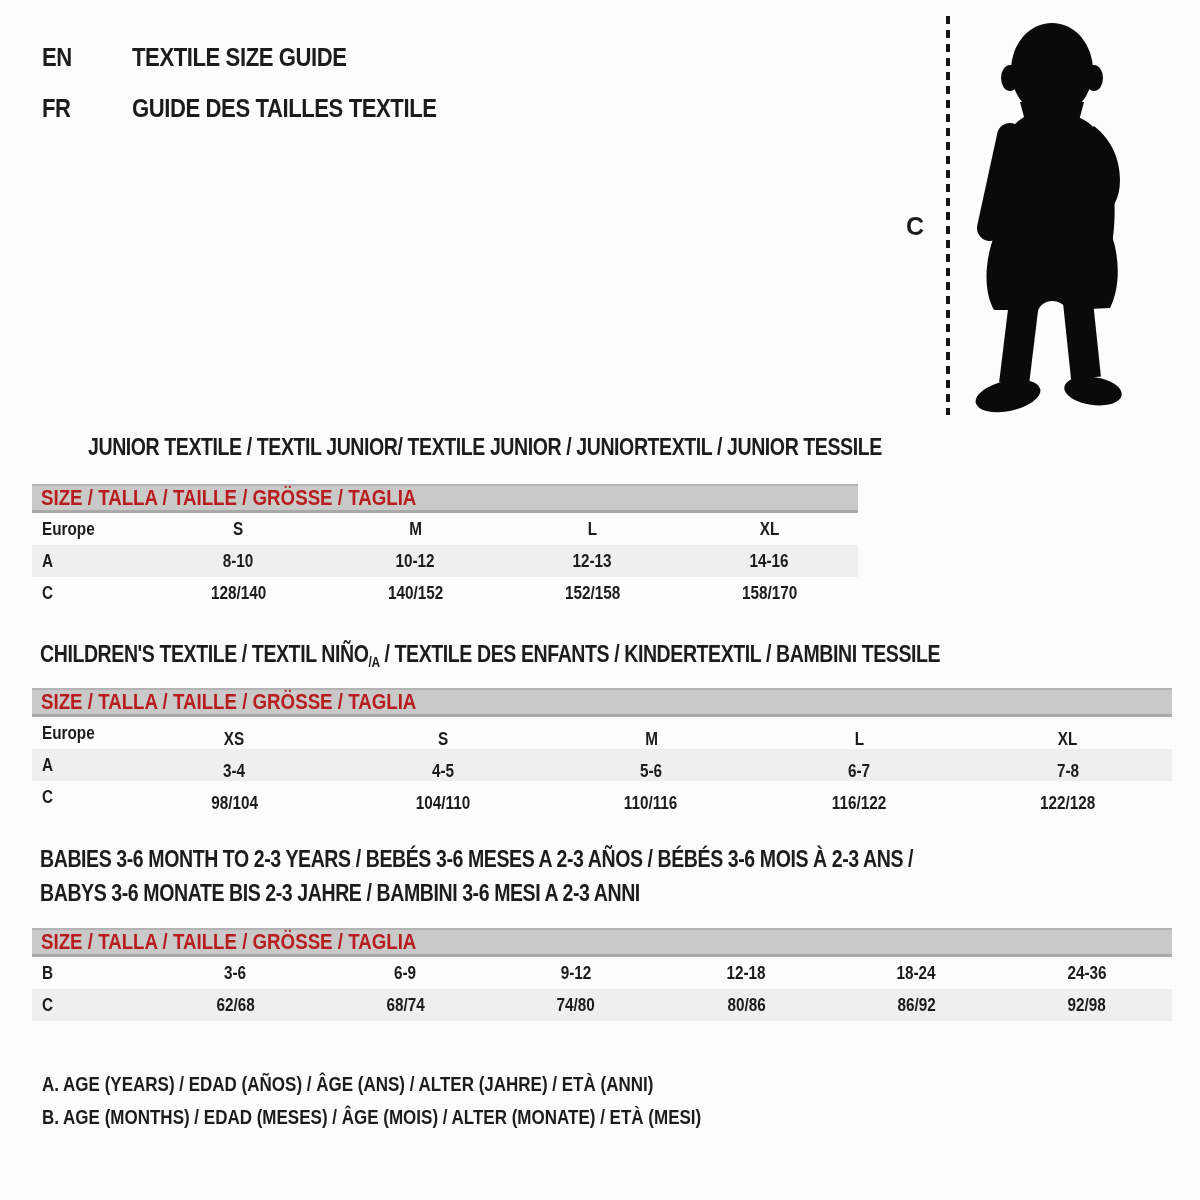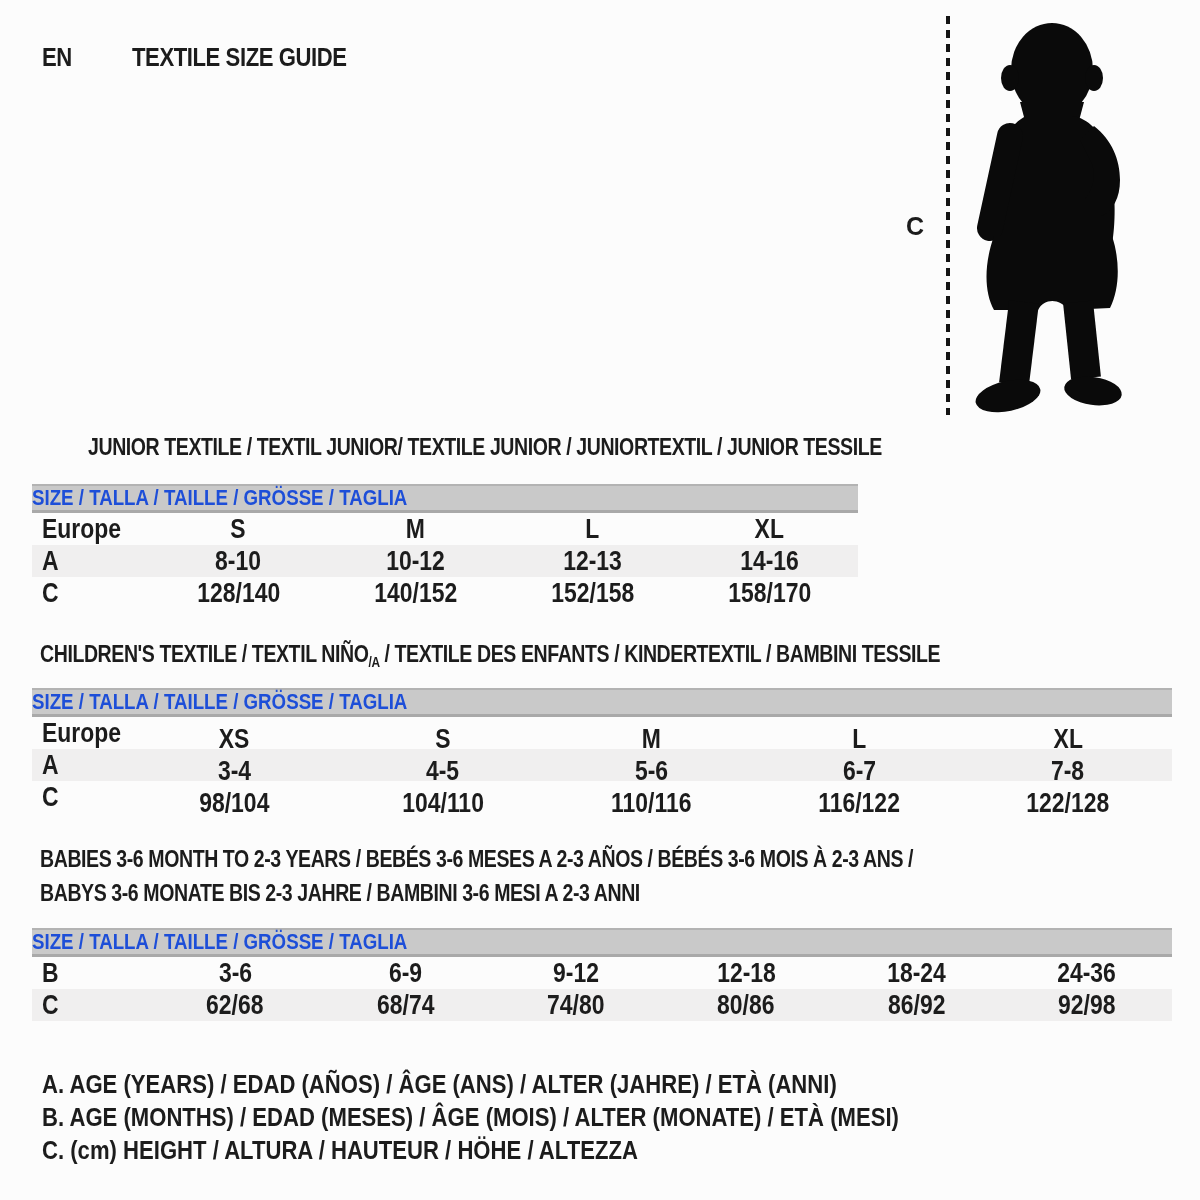--- a/index.html
+++ b/index.html
@@ -29,43 +29,47 @@
   .t-children{top:641px;}
   .t-babies{top:842px;line-height:34px;}
   .subsc{font-size:14px;position:relative;top:5px;}
 
   
   .tbl{position:absolute;left:32px;}
   .tbl-junior{top:484px;width:826px;}
   .tbl-children{top:688px;width:1140px;}
   .tbl-babies{top:928px;width:1140px;}
   .size-bar{height:24px;background:#c9c9c9;border-top:2px solid #b3b3b3;border-bottom:3px solid #a9a9a9;
-    display:flex;align-items:center;color:#1d4ed8;font-size:22px;}
-  .trow{display:flex;height:32px;align-items:center;font-size:27px;}
+    display:flex;align-items:center;padding-left:9px;color:#b91c1c;font-size:22px;}
+  .trow{display:flex;height:32px;align-items:center;font-size:18px;}
   .trow.stripe{background:#f0efef;}
   .cell{display:flex;align-items:center;justify-content:center;text-align:center;}
   .cell.lbl{justify-content:flex-start;padding-left:10px;box-sizing:border-box;}
   .tbl-junior .cell.lbl{width:118px;flex:0 0 118px;}
   .tbl-junior .cell.val{flex:1 1 0;}
   .tbl-children .cell.lbl{width:98px;flex:0 0 98px;}
   .tbl-children .cell.val{flex:1 1 0;margin-top:12px;}
   .tbl-babies .cell.lbl{width:118px;flex:0 0 118px;}
   .tbl-babies .cell.val{flex:1 1 0;}
 
   
   .legend{position:absolute;left:42px;top:1068px;}
-  .legend-line{height:33px;display:flex;align-items:center;font-size:26px;}
+  .legend-line{height:33px;display:flex;align-items:center;font-size:20px;}
 </style>
 </head>
 <body>
 
 <section class="langs">
   <div class="lang-row">
     <span class="lang-code"><span class="cx">EN</span></span>
     <span class="cx">TEXTILE SIZE GUIDE</span>
+  </div>
+  <div class="lang-row">
+    <span class="lang-code"><span class="cx">FR</span></span>
+    <span class="cx">GUIDE DES TAILLES TEXTILE</span>
   </div>
 </section>
 
 <span class="c-label">C</span>
 <div class="dash-line"></div>
 <svg class="silhouette" width="186" height="408" viewBox="0 0 186 408" xmlns="http://www.w3.org/2000/svg">
   <g fill="#0a0a0a" stroke="none">
     <ellipse cx="92" cy="58" rx="41" ry="47"></ellipse>
     <ellipse cx="50" cy="66" rx="9" ry="13"></ellipse>
     <ellipse cx="134" cy="66" rx="9" ry="13"></ellipse>
@@ -266,16 +270,13 @@
   </div>
 </div>
 
 <section class="legend">
   <div class="legend-line">
       <span class="cx">A. AGE (YEARS) / EDAD (AÑOS) / ÂGE (ANS) / ALTER (JAHRE) / ETÀ (ANNI)</span>
     </div>
   <div class="legend-line">
       <span class="cx">B. AGE (MONTHS) / EDAD (MESES) / ÂGE (MOIS) / ALTER (MONATE) / ETÀ (MESI)</span>
     </div>
-  <div class="legend-line">
-      <span class="cx">C. (cm) HEIGHT / ALTURA / HAUTEUR / HÖHE / ALTEZZA</span>
-    </div>
 </section>
 
 </body></html>

